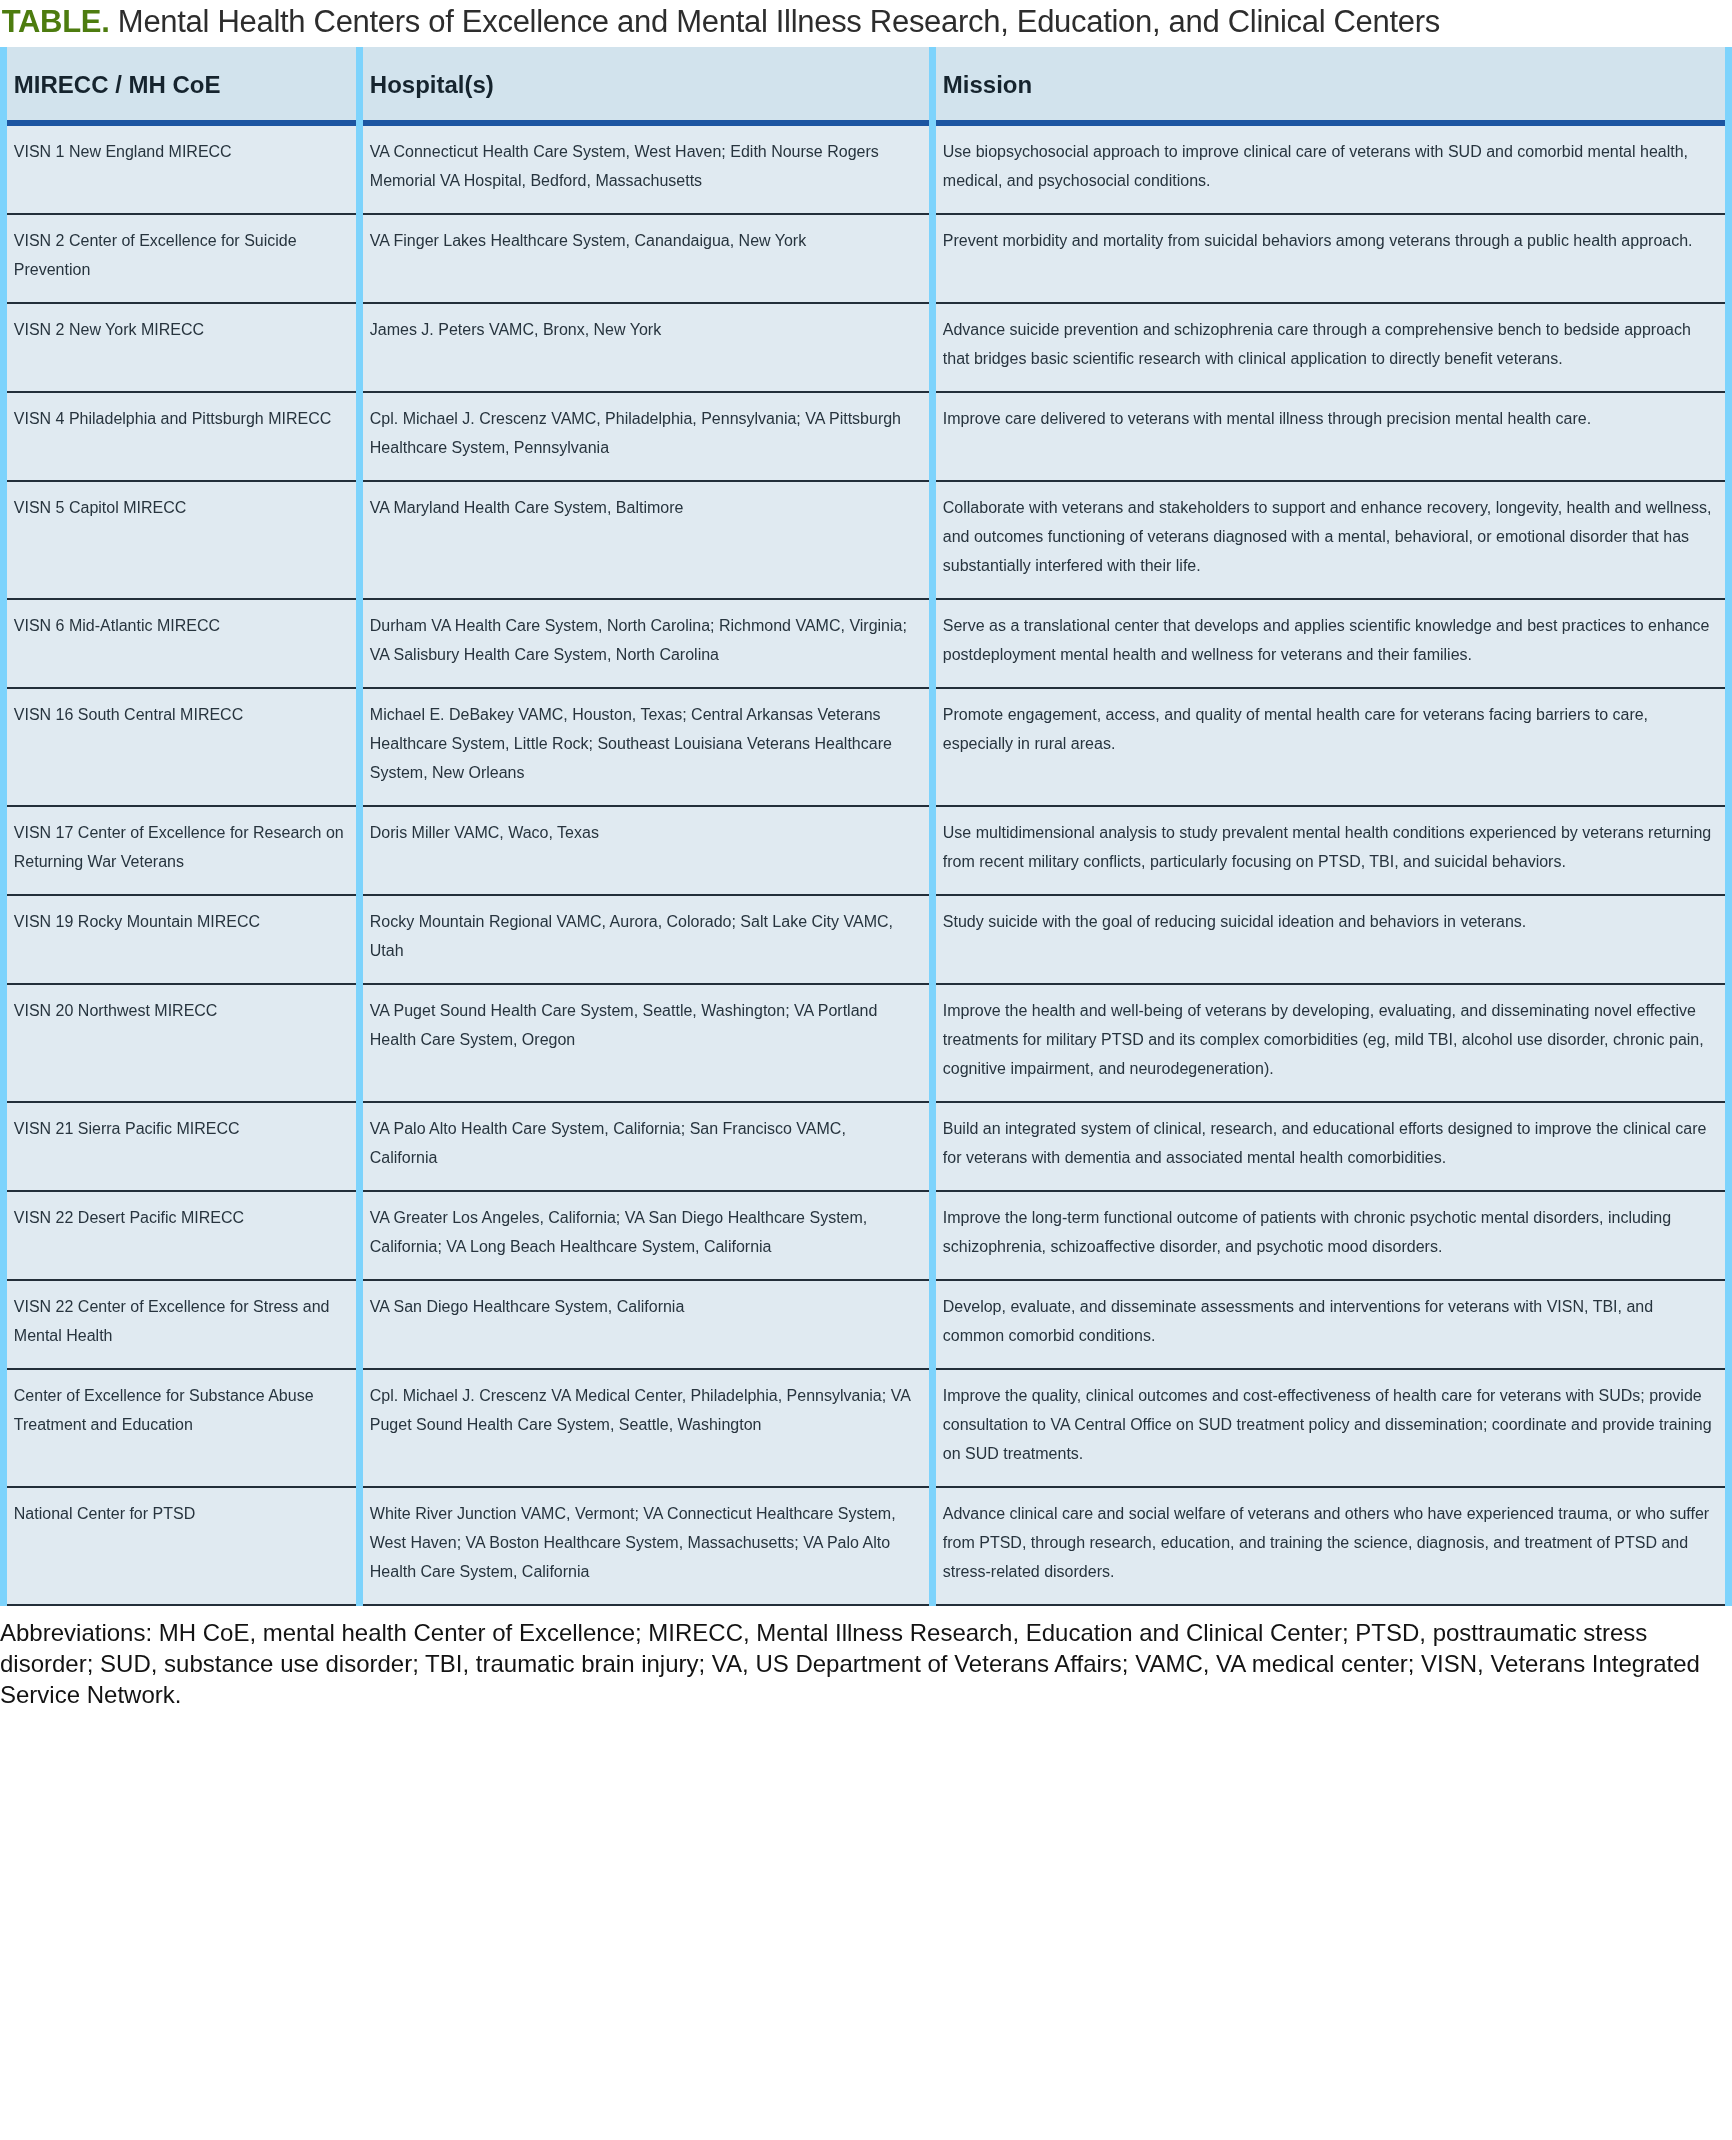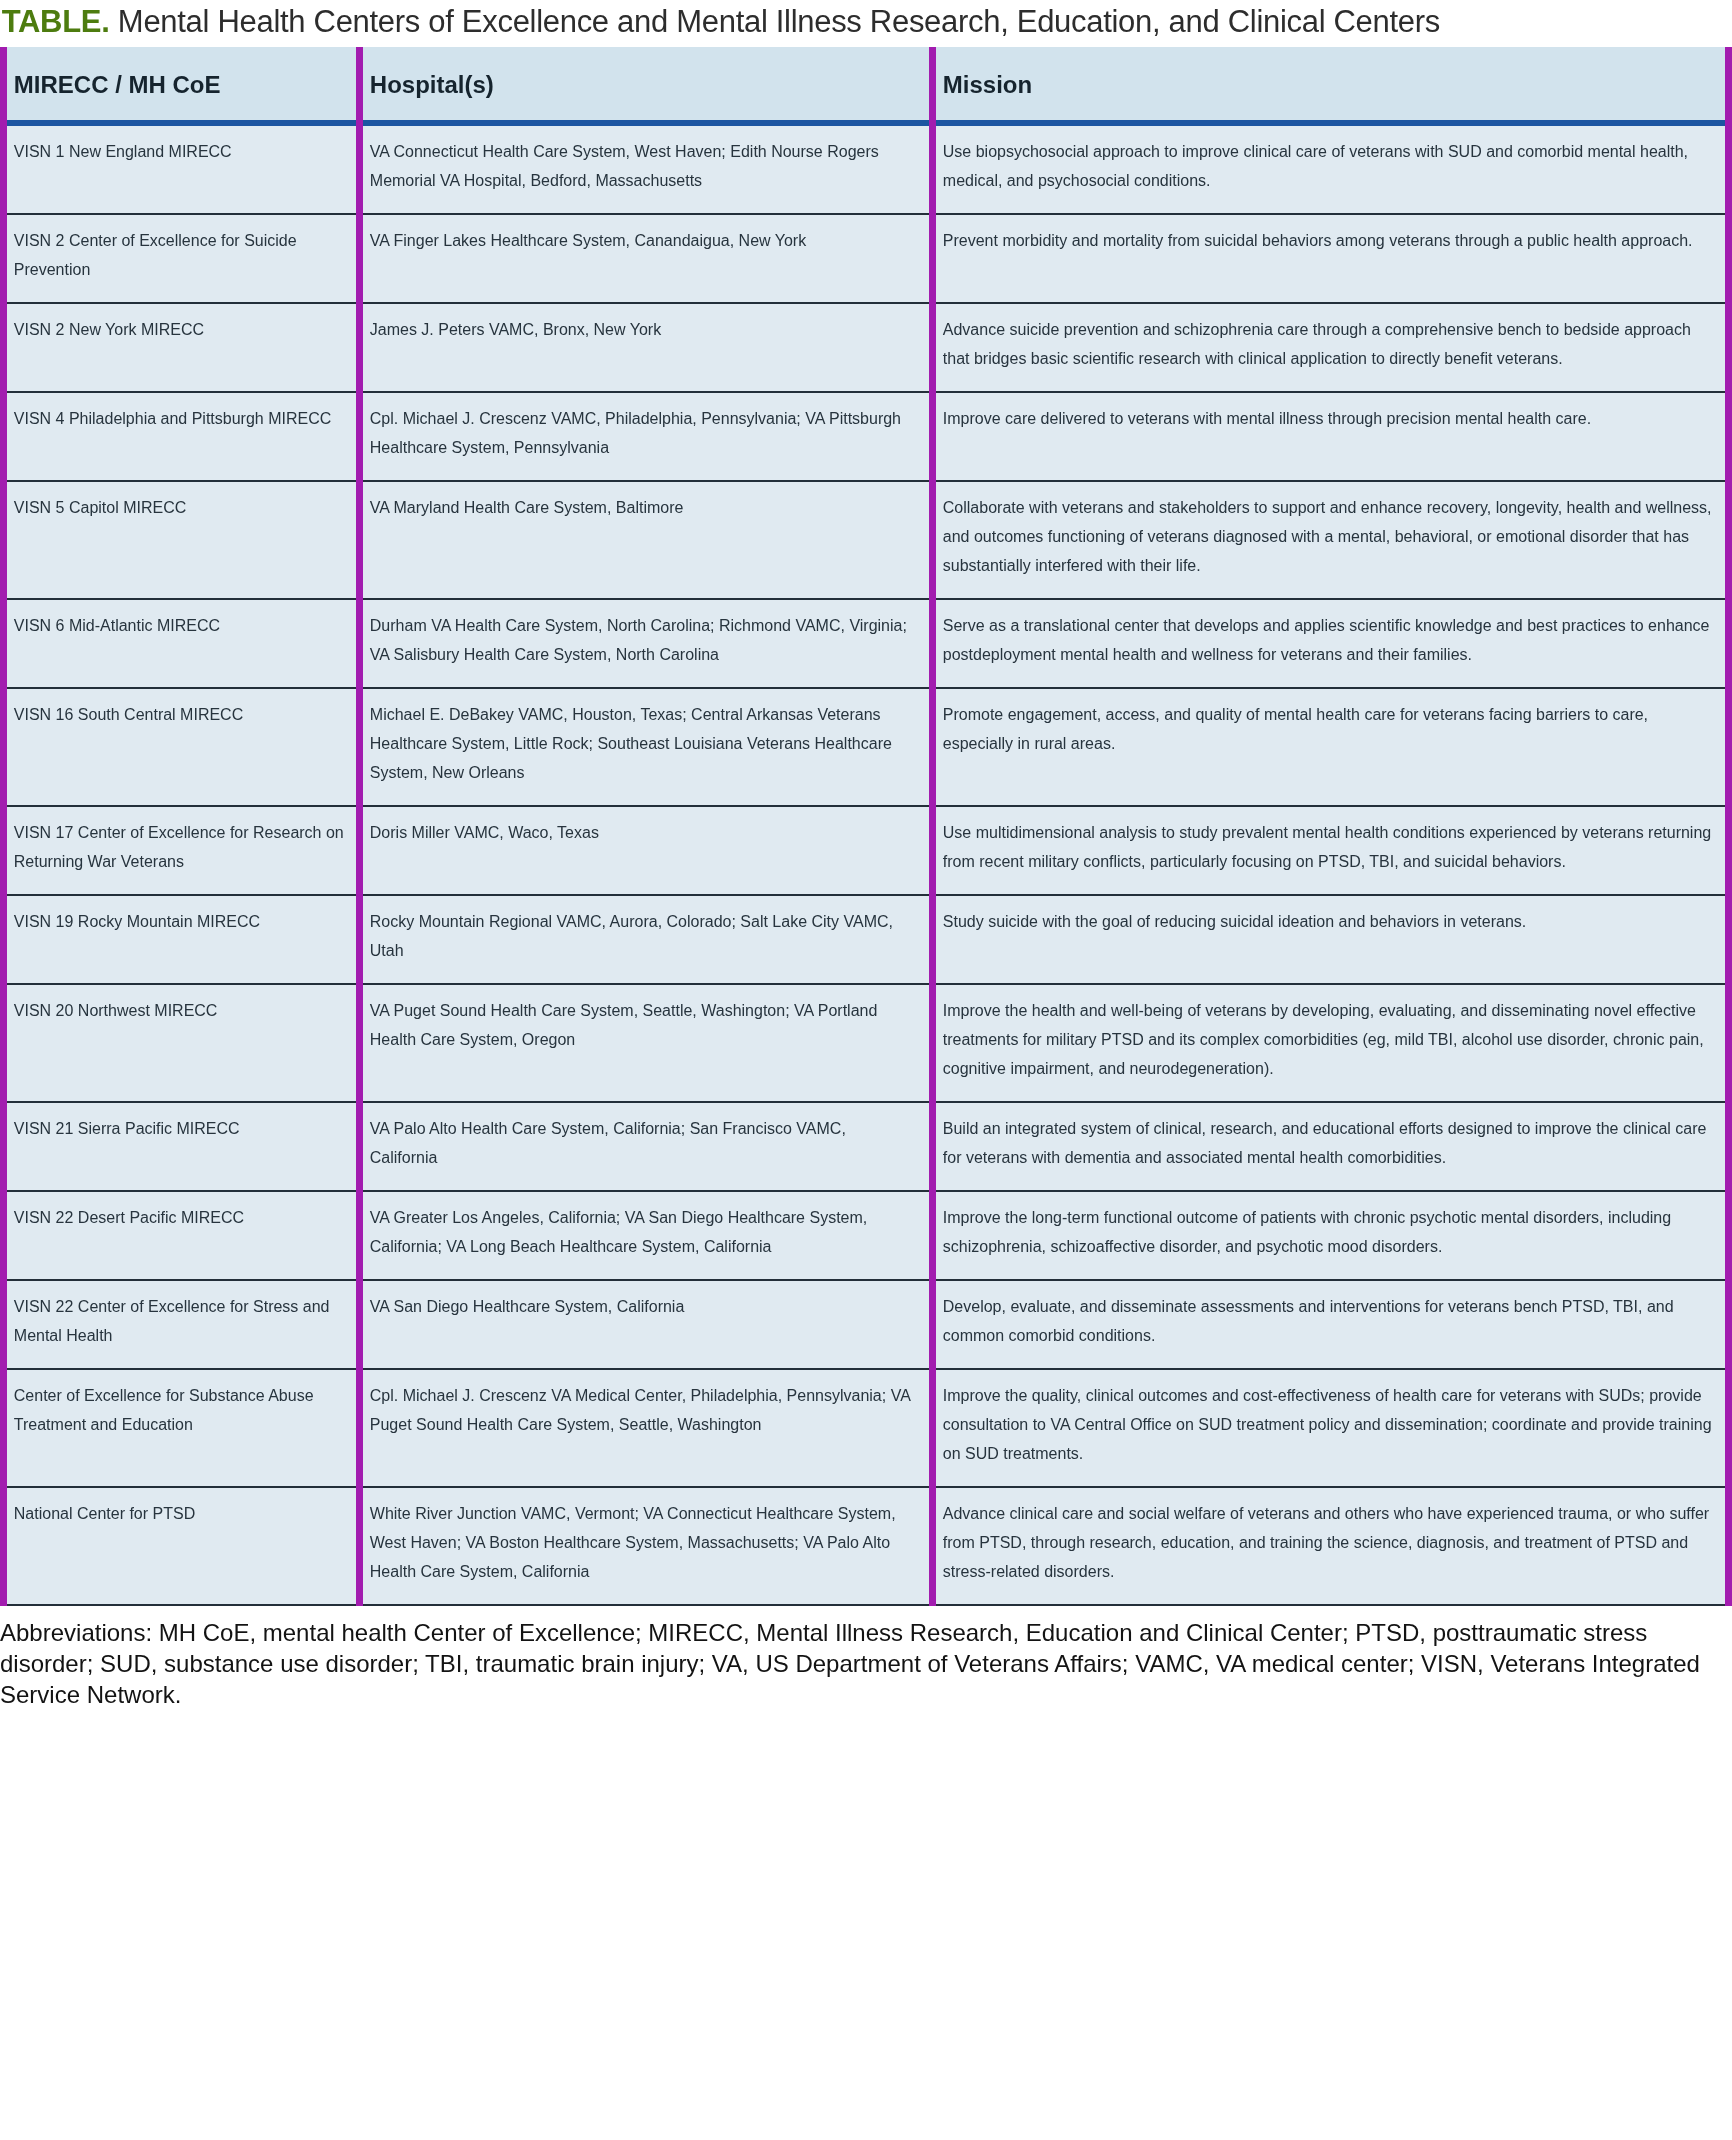--- a/index.html
+++ b/index.html
@@ -25,21 +25,21 @@
     white-space: nowrap;
   }
   .table-title .tag {
     color: #4d7c0f;
     font-weight: bold;
   }
   table.coe {
     width: 100%;
     border-collapse: separate;
     border-spacing: 7.6px 0;
-    background: #a21caf;
+    background: #7dd3fc;
     table-layout: fixed;
   }
   table.coe thead th {
     background: #d2e3ed;
     border-bottom: 6px solid #1c55a1;
     font-size: 24px;
     font-weight: bold;
     color: #16242e;
     text-align: left;
     vertical-align: middle;
@@ -140,21 +140,21 @@
     <td>Build an integrated system of clinical, research, and educational efforts designed to improve the clinical care for veterans with dementia and associated mental health comorbidities.</td>
   </tr>
         <tr>
     <td>VISN 22 Desert Pacific MIRECC</td>
     <td>VA Greater Los Angeles, California; VA San Diego Healthcare System, California; VA Long Beach Healthcare System, California</td>
     <td>Improve the long-term functional outcome of patients with chronic psychotic mental disorders, including schizophrenia, schizoaffective disorder, and psychotic mood disorders.</td>
   </tr>
         <tr>
     <td>VISN 22 Center of Excellence for Stress and Mental Health</td>
     <td>VA San Diego Healthcare System, California</td>
-    <td>Develop, evaluate, and disseminate assessments and interventions for veterans bench PTSD, TBI, and common comorbid conditions.</td>
+    <td>Develop, evaluate, and disseminate assessments and interventions for veterans with VISN, TBI, and common comorbid conditions.</td>
   </tr>
         <tr>
     <td>Center of Excellence for Substance Abuse Treatment and Education</td>
     <td>Cpl. Michael J. Crescenz VA Medical Center, Philadelphia, Pennsylvania; VA Puget Sound Health Care System, Seattle, Washington</td>
     <td>Improve the quality, clinical outcomes and cost-effectiveness of health care for veterans with SUDs; provide consultation to VA Central Office on SUD treatment policy and dissemination; coordinate and provide training on SUD treatments.</td>
   </tr>
         <tr>
     <td>National Center for PTSD</td>
     <td>White River Junction VAMC, Vermont; VA Connecticut Healthcare System, West Haven; VA Boston Healthcare System, Massachusetts; VA Palo Alto Health Care System, California</td>
     <td>Advance clinical care and social welfare of veterans and others who have experienced trauma, or who suffer from PTSD, through research, education, and training the science, diagnosis, and treatment of PTSD and stress-related disorders.</td>

